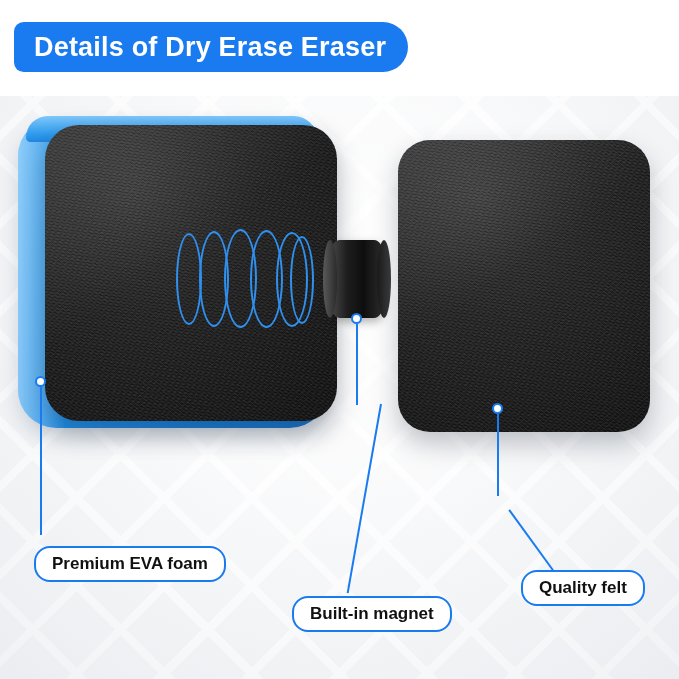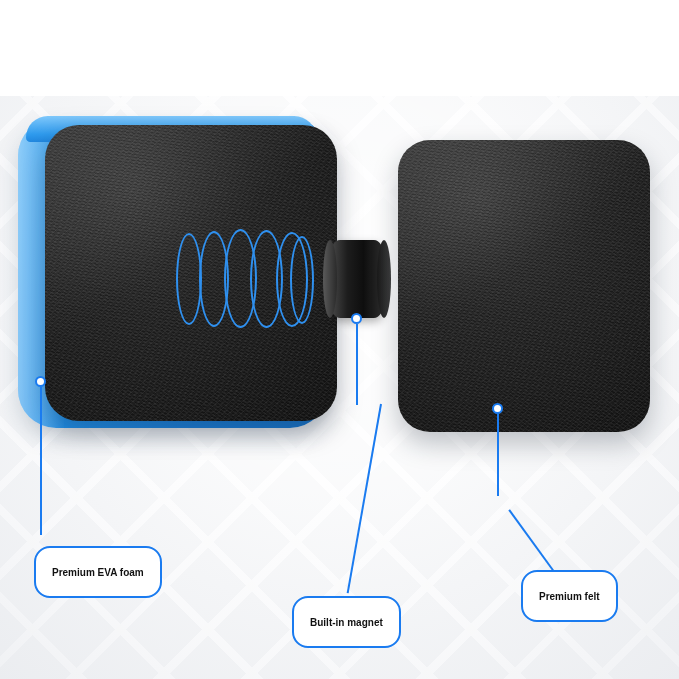--- a/index.html
+++ b/index.html
@@ -165,28 +165,28 @@
     position: absolute;
     border: 2px solid #2f90ef;
     border-radius: 50%;
     box-sizing: border-box;
   }
 
   
   .callout-label {
     position: absolute;
     height: 32px;
-    padding: 8px 16px;
+    padding: 0 16px;
     background: #ffffff;
     border: 2px solid #1a7bf0;
     border-radius: 16px;
     display: flex;
     align-items: center;
     color: #111111;
-    font-size: 10px;
+    font-size: 17px;
     font-weight: bold;
     white-space: nowrap;
   }
   .dot {
     position: absolute;
     width: 11px;
     height: 11px;
     border-radius: 50%;
     background: #ffffff;
     border: 2px solid #1a7bf0;
@@ -201,20 +201,23 @@
 <body>
 
 <div id="scene">
 
   <div class="bg">
     <div class="bg-diagonals"></div>
     <div class="bg-vignette"></div>
   </div>
   <div class="bg-topwhite"></div>
 
+  <div class="title-banner">
+    <span>Details of Dry Erase Eraser</span>
+  </div>
 
   <div>
     <div class="eva-body"></div>
     <div class="eva-top"></div>
     <div class="felt-left">
       <div class="felt-texture"></div>
       <div class="felt-sheen"></div>
     </div>
   </div>
 
@@ -250,17 +253,17 @@
     <div class="callout-label" style="left:292px; top:596px;">
       <span>Built-in magnet</span>
     </div>
   </div>
 
   <div>
     <div class="dot" style="left:492px; top:403px;"></div>
     <div class="leader" style="left:497px; top:414px; width:2px; height:82px;"></div>
     <div class="leader" style="left:554px; top:495px; width:2px; height:78px; transform: rotate(-36deg); transform-origin: bottom center;"></div>
     <div class="callout-label" style="left:521px; top:570px;">
-      <span>Premium felt</span>
+      <span>Quality felt</span>
     </div>
   </div>
 
 </div>
 
 </body></html>

